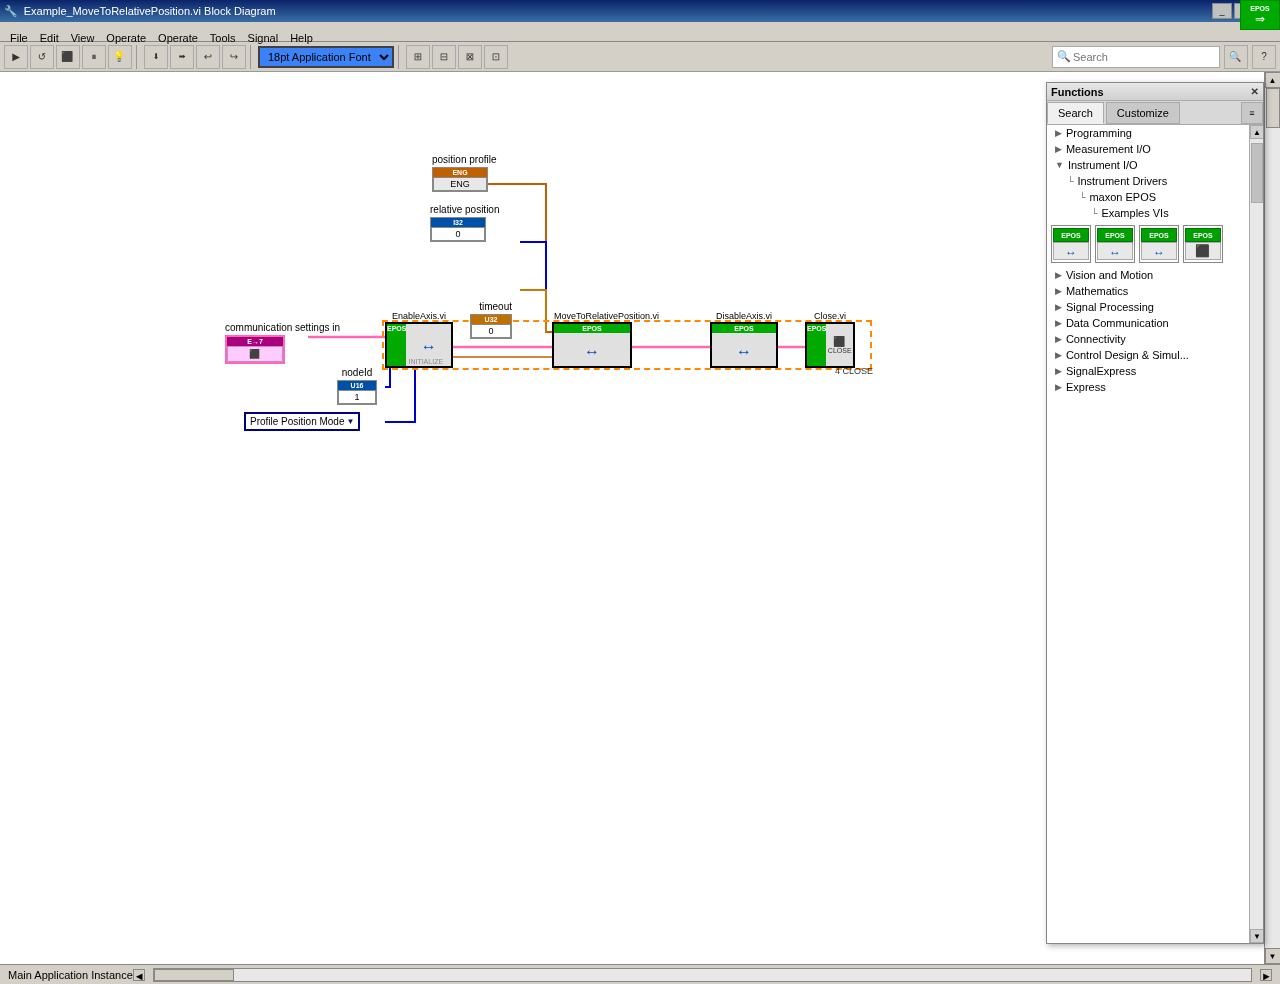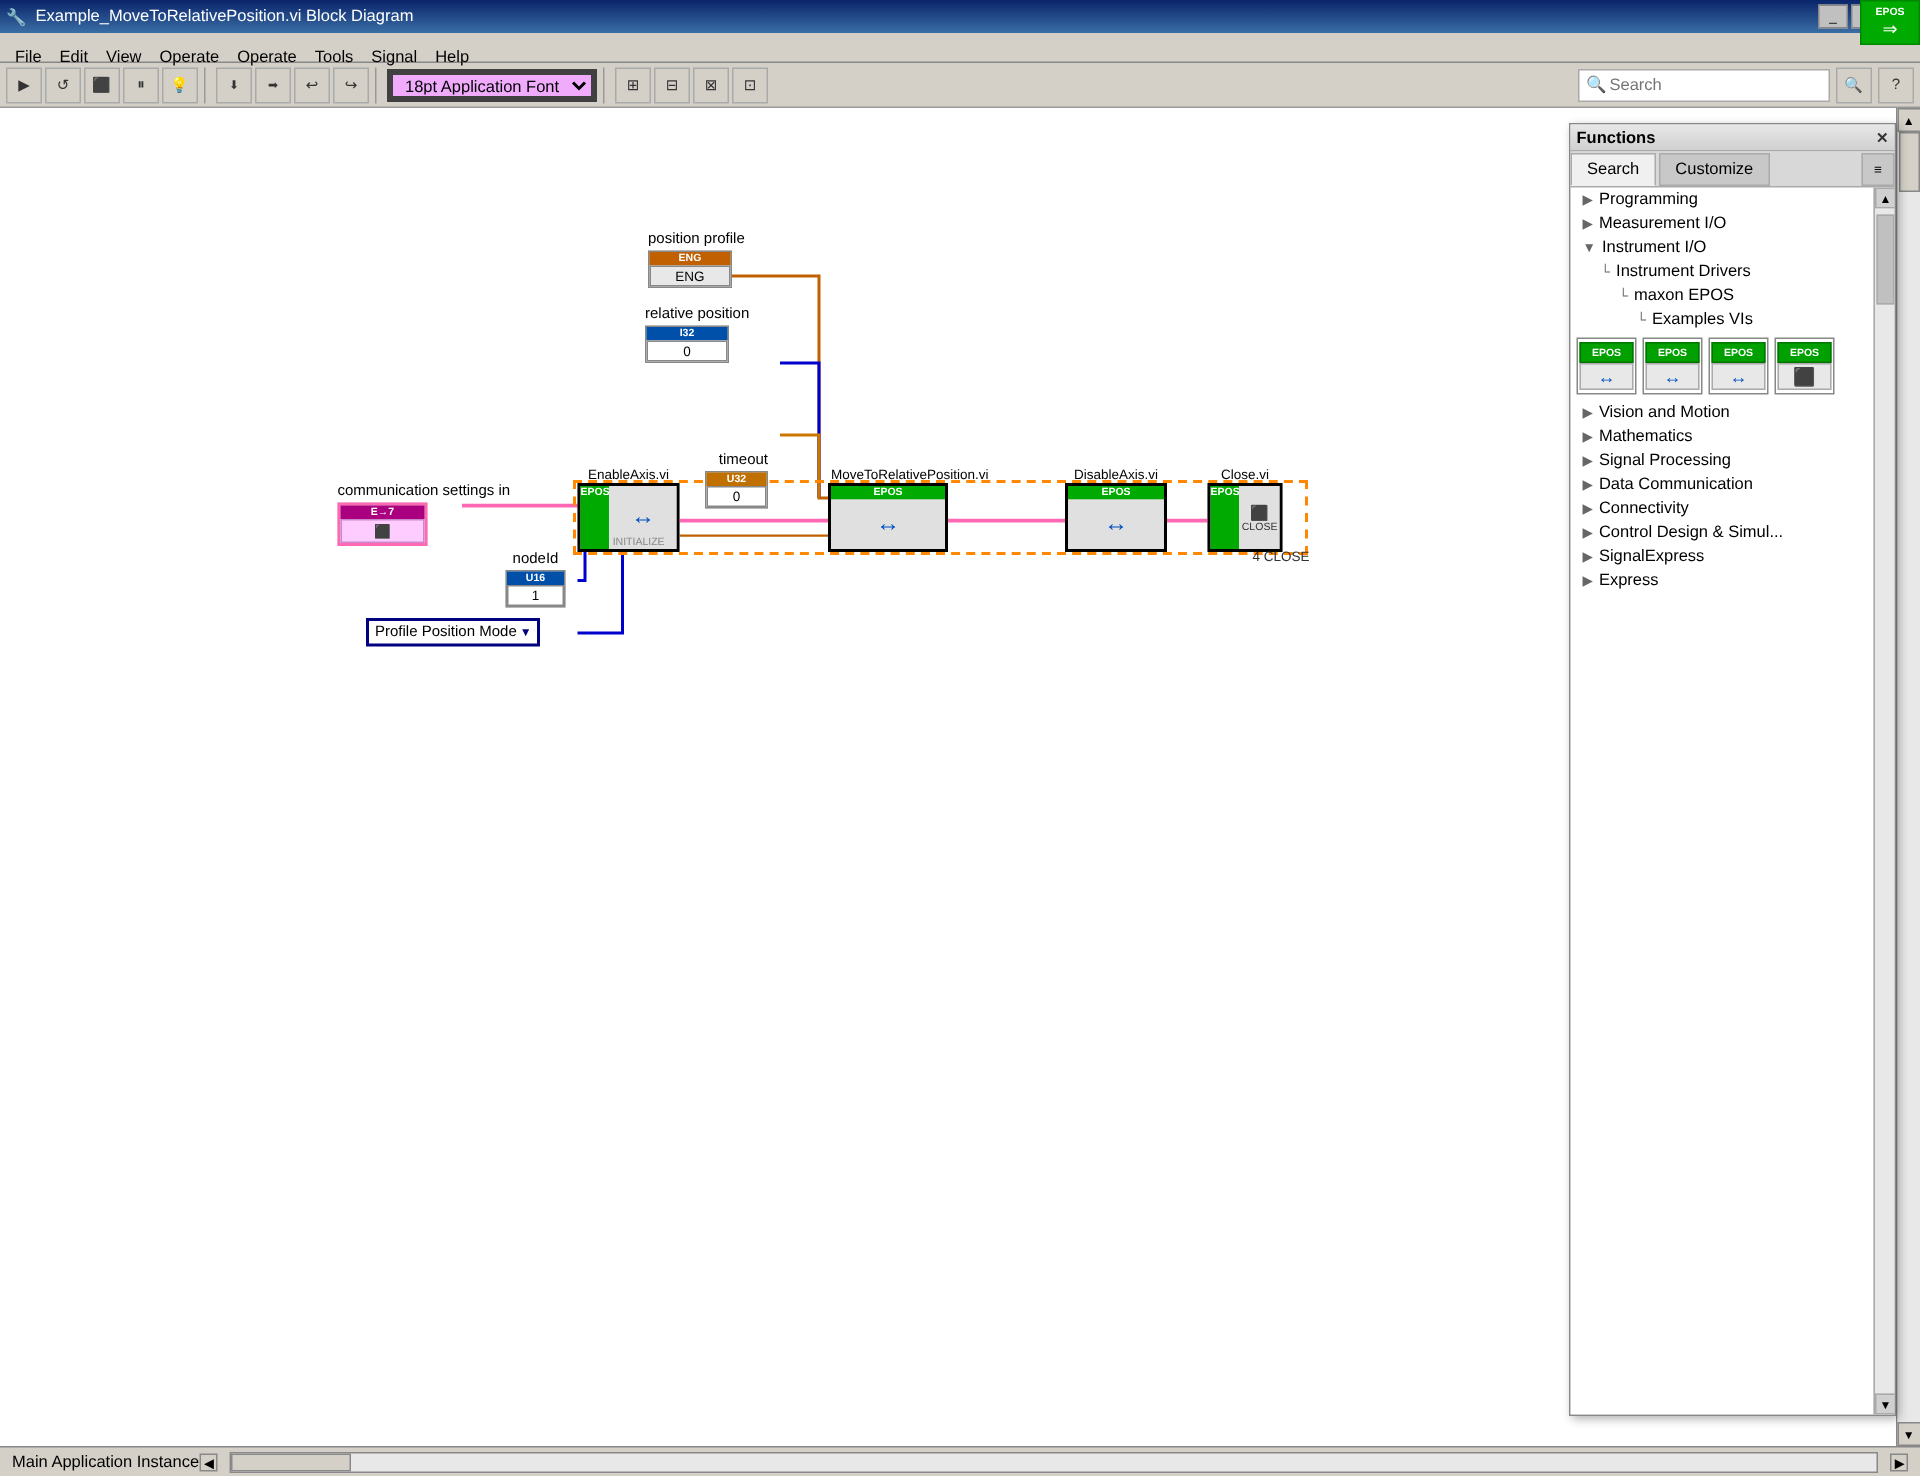--- a/index.html
+++ b/index.html
@@ -51,22 +51,22 @@
       padding: 2px 4px;
       gap: 2px;
     }
     .toolbar-btn {
       width: 24px; height: 24px; background: #d4d0c8;
       border: 1px solid #aaa; display: flex; align-items: center; justify-content: center;
       cursor: pointer; font-size: 10px; color: #333;
     }
     .toolbar-sep { width: 4px; height: 24px; border-left: 1px solid #999; margin: 0 2px; }
     .font-selector {
-      height: 22px; padding: 1px 4px; border: 4px solid #404040;
-      background: #f0abfc; font-size: 11px; min-width: 130px;
+      height: 22px; padding: 1px 4px; border: 2px solid #404040;
+      background: #3b82f6; font-size: 11px; min-width: 130px;
     }
     .toolbar-search {
       margin-left: auto; display: flex; align-items: center;
       border: 1px solid #aaa; background: white; height: 22px; padding: 0 4px;
       min-width: 150px;
     }
     .toolbar-search input {
       border: none; outline: none; font-size: 11px; flex: 1; background: transparent;
     }
 

